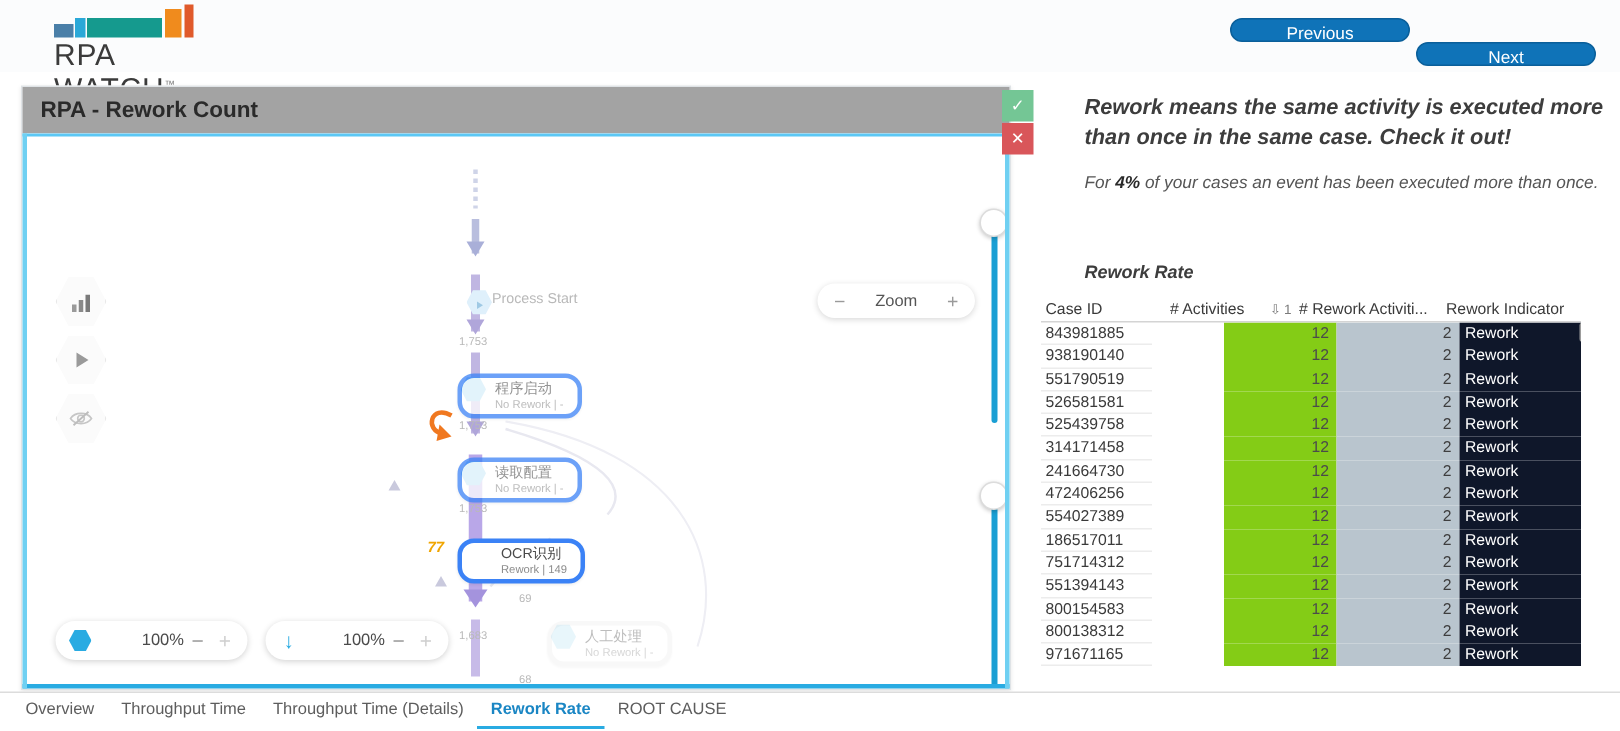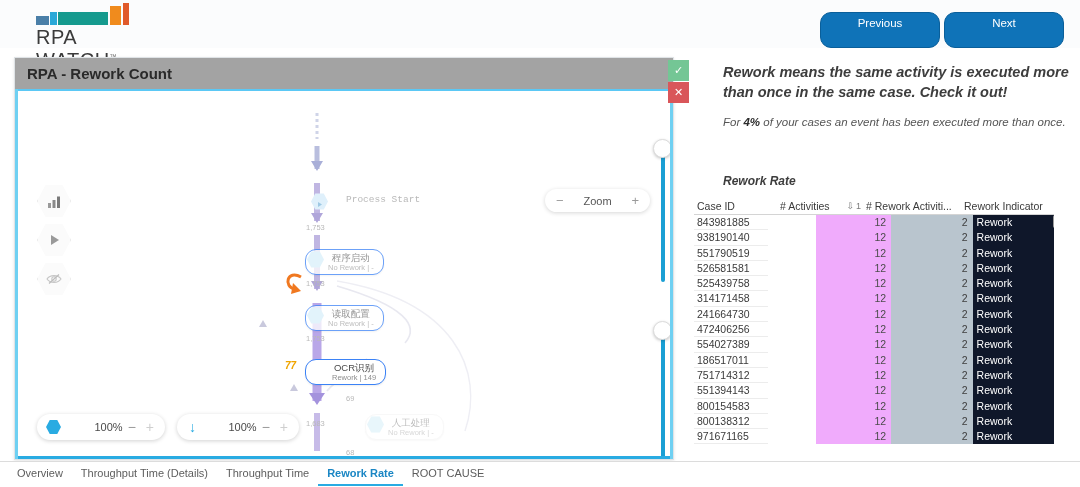--- a/index.html
+++ b/index.html
@@ -27,27 +27,27 @@
   .lb4 { left: 74px;width: 11px; height: 19px; background:#f08b1d; }
   .lb5 { left: 87px;width: 6px;  height: 22px; background:#e05a2b; }
   .logo-text {
     font-size: 20px; font-weight: 400; letter-spacing: .5px;
     color: #3b3b3b; margin-top: 1px; margin-left: 6px;
     font-family: "Liberation Sans", sans-serif;
   }
   .logo-tm { font-size: 7px; vertical-align: super; color:#777; }
 
   .nav-btn {
-    position: absolute; top: 12px; height: 36px; width: 120px;
+    position: absolute; top: 12px; height: 16px; width: 120px;
     background: #0f73b8; border: 1px solid #0a5f9a; color: #fff;
     font-size: 11.5px; line-height: 20px; text-align: center;
     cursor: pointer; border-radius: 11px;
   }
   .nav-prev { left: 820px; }
-  .nav-next { left: 944px; }
+  .nav-next { left: 944px; margin-top: 16px; }
 
   
   .panel {
     position: absolute; left: 14px; top: 57px;
     width: 660px; height: 403px;
     background: #ffffff;
     border: 1px solid #dfe3e6;
     box-shadow: 0 1px 3px rgba(0,0,0,.10);
   }
   .panel-title {
@@ -112,24 +112,23 @@
     position:absolute; width: 4px; background:#1a9fd4; border-radius:2px;
   }
   .slider-knob {
     position:absolute; width:19px; height:19px; border-radius:50%;
     background:#fff; border:1px solid #dcdcdc; box-shadow:0 1px 3px rgba(0,0,0,.22);
   }
 
   
   .graph { position:absolute; left:0; top:0; width:658px; height:370px; }
   .node-label {
-    position:absolute; background:#fff; border:1px solid #3b82f6;
+    position:absolute; background:#fff; border:3px solid #3b82f6;
     border-radius:11px; padding:2px 9px 2px 22px; white-space:nowrap;
     box-shadow:0 1px 2px rgba(0,0,0,.07);
-    text-align:center;
   }
   .node-name { font-size:9.5px; color:#6f6f6f; display:block; line-height:11px;}
   .node-sub  { font-size:7.5px; color:#a8a8a8; display:block; line-height:9px;}
   .node-hex {
     position:absolute; width:17px; height:17px;
     clip-path: polygon(25% 3%, 75% 3%, 100% 50%, 75% 97%, 25% 97%, 0% 50%);
   }
   .edge-num { position:absolute; font-size:7.5px; color:#b9b9b9; }
 
   
@@ -156,21 +155,21 @@
   .tbl { position:absolute; left:694px; top:197px; width:360px; font-size:10.5px; }
   .tbl-row { display:flex; height:15.3px; align-items:center; }
   .tbl-head { height:18px; border-bottom:1px solid #d4d4d4; color:#3a3a3a; }
   .c0 { width:86px; padding-left:3px; }
   .c1 { width:86px; text-align:right; padding-right:5px; }
   .c2 { width:94px; text-align:right; padding-right:5px; }
   .c3 { width:94px; padding-left:4px; }
   .tbl-head .c1, .tbl-head .c2 { display:flex; align-items:center; }
   .tbl-head .c1 span.lbl, .tbl-head .c2 span.lbl { flex:1; text-align:left; }
   .tbl-body { position:relative; height:240px; overflow:hidden; }
-  .tbl-body .tbl-row .c1 { background:#f0abfc; height:15.3px; line-height:15.3px; color:#4b4b4b;margin-left:48px;}
+  .tbl-body .tbl-row .c1 { background:#84cc16; height:15.3px; line-height:15.3px; color:#4b4b4b;margin-left:48px;}
   .tbl-body .tbl-row .c2 { background:#b9c5ce; height:15.3px; line-height:15.3px; color:#3e3e3e;}
   .tbl-body .tbl-row .c3 { background:#0f172a; height:15.3px; line-height:15.3px; color:#fff; }
   .tbl-body .tbl-row .c0 { color:#3a3a3a; border-bottom:1px solid #ececec; height:15.3px; line-height:14px;}
   .tbl-scrollthumb {
     position:absolute; right:-4px; top:0; width:5px; height:13px;
     background:#9c9c9c; border-radius:2px;
   }
   .sort-ico { font-size:9px; color:#7a7a7a; margin-left:2px; }
 
   
@@ -234,21 +233,21 @@
         <path d="M286,186 C272,178 268,196 280,198" fill="none" stroke="#f07820" stroke-width="3"></path>
         <polygon points="278,192 286,200 276,203" fill="#f07820"></polygon>
       </svg>
 
       <div class="node-hex" style="left:296px; top:102px; background:#dff0fb;"></div>
       <div style="position:absolute;left:299px;top:105px;width:11px;height:11px;">
         <svg width="11" height="11" viewBox="0 0 11 11">
             <polygon points="4,3 8,5.5 4,8" fill="#9fc9e4"></polygon>
           </svg>
       </div>
-      <div style="position:absolute;left:331px;top:103px;font-size:9.5px;color:#b9b9b9;font-family:Liberation Mono, monospace;">Process Start</div>
+      <div style="position:absolute;left:313px;top:103px;font-size:9.5px;color:#b9b9b9;">Process Start</div>
 
       <div class="node-hex" style="left:292px; top:160px; background:#8ed0ef;"></div>
       <div class="node-label" style="left:290px; top:158px; opacity:.75;">
         <span class="node-name">程序启动</span>
         <span class="node-sub">No Rework | -</span>
       </div>
 
       <div class="node-hex" style="left:292px; top:216px; background:#8ed0ef;"></div>
       <div class="node-label" style="left:290px; top:214px; opacity:.75;">
         <span class="node-name">读取配置</span>
@@ -439,19 +438,19 @@
           <div class="c0">971671165</div>
           <div class="c1">12</div>
           <div class="c2">2</div>
           <div class="c3">Rework</div>
         </div>
       </div>
   </div>
 
   <div class="tabbar" id="tabbar">
       <div class="tab">Overview</div>
+      <div class="tab">Throughput Time</div>
       <div class="tab">Throughput Time (Details)</div>
-      <div class="tab">Throughput Time</div>
       <div class="tab active">Rework Rate</div>
       <div class="tab">ROOT CAUSE</div>
     </div>
 
 </div>
 
 </body></html>

